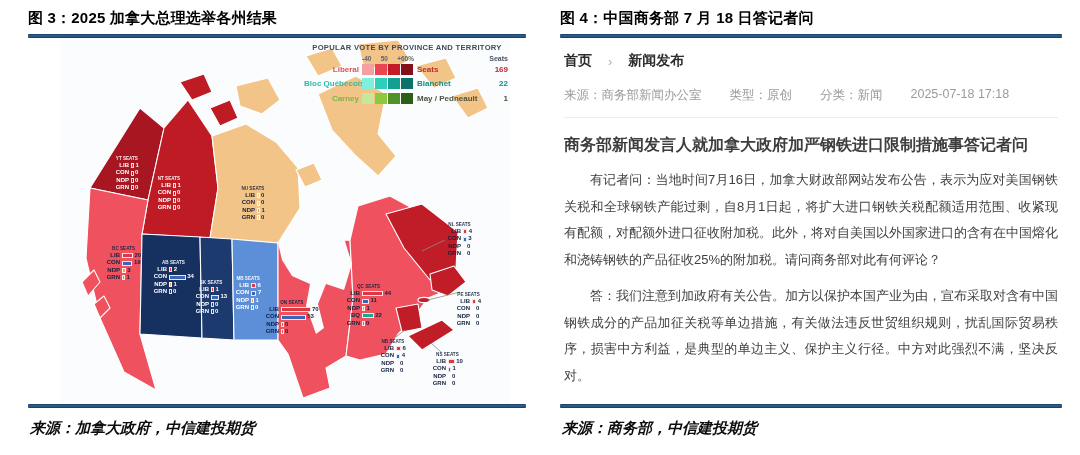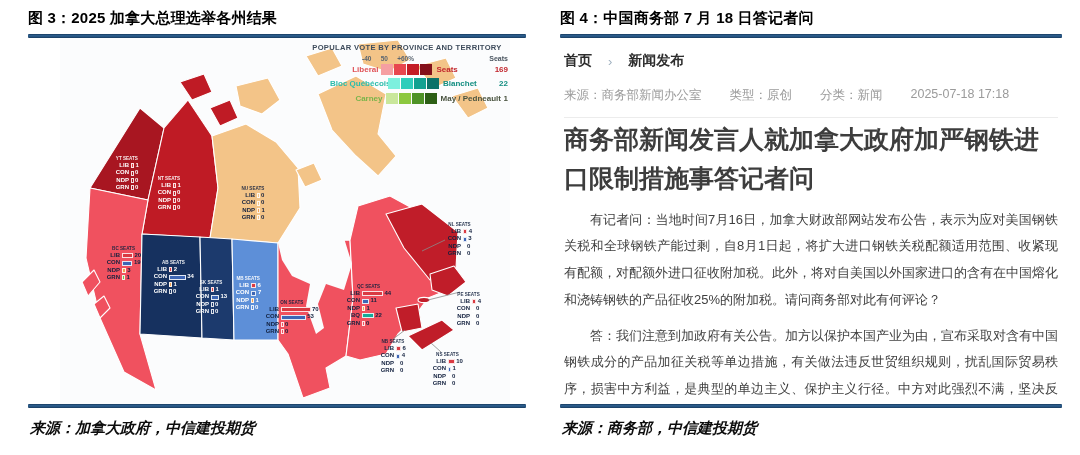--- a/index.html
+++ b/index.html
@@ -14,40 +14,40 @@
   
   .map-wrap{position:relative;width:450px;height:366px;margin-left:32px;background:#fbfcfd;flex:none;}
   .map-wrap svg{position:absolute;left:0;top:0;}
   .legend{position:absolute;top:5px;right:0;width:206px;z-index:5;}
   .legend-title{font-size:7.6px;font-weight:bold;color:#3e4c5c;letter-spacing:.3px;text-align:center;white-space:nowrap;}
   .legend-scalerow{display:flex;align-items:flex-end;height:10px;font-size:6.5px;color:#5a6570;font-weight:bold;}
   .ls-spacer{width:58px;}
   .ls-scale{width:52px;display:flex;justify-content:space-between;}
   .ls-leader{flex:1;}
   .ls-seats{font-size:7px;color:#4a5560;padding-right:2px;}
-  .lrow{display:flex;align-items:center;height:14.6px;margin-left:26px;}
+  .lrow{display:flex;align-items:center;height:14.6px;}
   .lparty{width:58px;text-align:right;font-size:8px;font-weight:bold;padding-right:3px;box-sizing:border-box;white-space:nowrap;}
   .lswatches{display:flex;gap:1px;}
   .sw{width:12px;height:11px;}
   .lleader{width:70px;font-size:8px;font-weight:bold;padding-left:4px;box-sizing:border-box;white-space:nowrap;}
   .lseats{flex:1;text-align:right;font-size:8px;font-weight:bold;padding-right:2px;}
   .plabel{position:absolute;z-index:4;font-size:6px;font-weight:bold;line-height:7.4px;}
   .plabel .hdr{font-size:4.6px;line-height:5px;text-align:center;opacity:.9;margin-bottom:1px;white-space:nowrap;}
   .prow{display:flex;align-items:center;gap:1.5px;white-space:nowrap;}
   .prow .abbr{width:14px;text-align:right;}
   .pbar{height:5px;border:0.5px solid rgba(255,255,255,.85);box-sizing:border-box;flex:none;}
   .plabel.light{color:#ffffff;}
   .plabel.dark{color:#12203e;}
   
   .webpage{height:366px;box-sizing:border-box;padding:14px 4px 0 4px;flex:none;overflow:hidden;}
   .breadcrumb{display:flex;align-items:center;gap:16px;font-size:14px;font-weight:bold;color:#2e2e2e;}
   .breadcrumb .sep{color:#9fb0bf;font-weight:normal;font-size:13px;}
   .meta{display:flex;gap:28px;font-size:12.5px;color:#9b9b9b;margin-top:17px;white-space:nowrap;}
   .divider{border-bottom:1px solid #ececec;margin-top:13px;}
-  .article-title{font-size:25px;font-weight:bold;color:#3d3d3d;line-height:1.55;margin:2px 0 4px;}
+  .article-title{font-size:16px;font-weight:bold;color:#3d3d3d;line-height:1.55;margin:15px 0 4px;}
   .webpage p{font-size:13px;color:#3f3f3f;line-height:2.06;text-align:justify;text-indent:2em;margin:9px 0 0;}
 </style>
 </head>
 <body>
 
 <div class="figure-row">
 
   <div class="panel left">
     <div class="fig-title">图 3：2025 加拿大总理选举各州结果</div>
     <div class="rule"></div>

